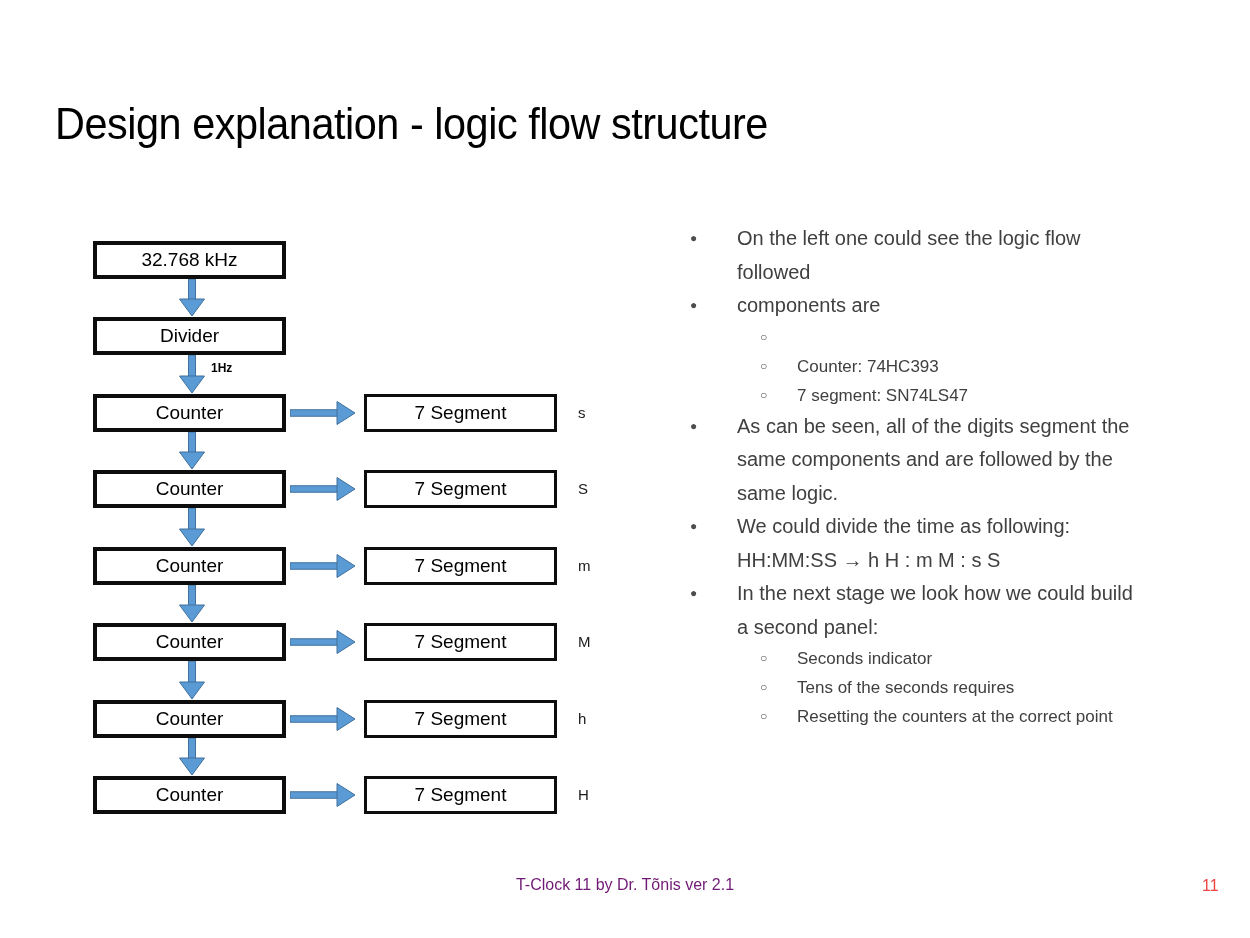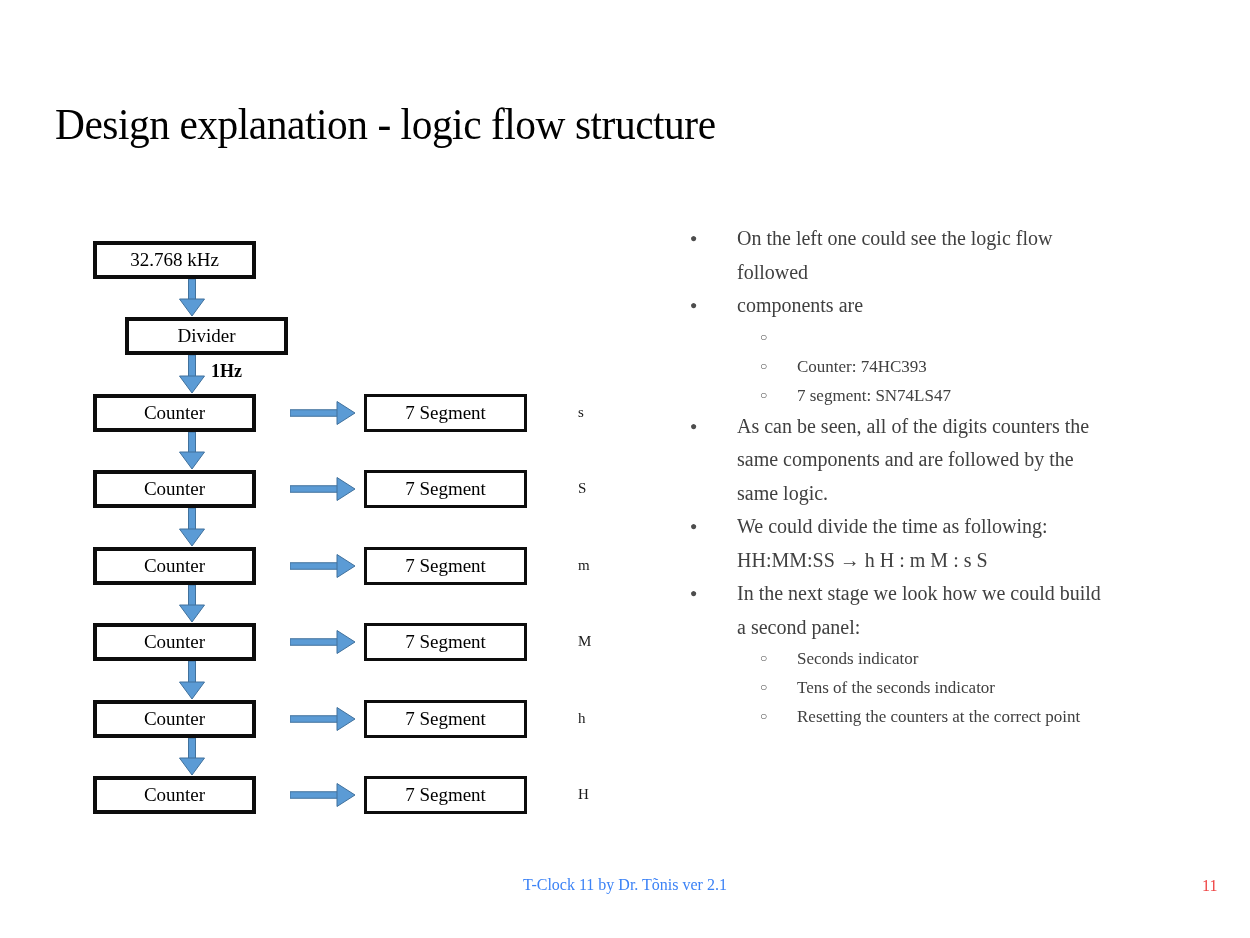--- a/index.html
+++ b/index.html
@@ -5,61 +5,61 @@
   html, body {
     margin: 0;
     padding: 0;
     background: #ffffff;
   }
   .slide {
     position: relative;
     width: 1250px;
     height: 938px;
     background: #ffffff;
-    font-family: Liberation Serif, serif;
+    font-family: Liberation Sans, sans-serif;
     overflow: hidden;
   }
   .title {
     position: absolute;
     left: 55px;
     top: 98px;
     margin: 0;
     font-size: 45px;
     font-weight: 400;
     letter-spacing: -0.5px;
     color: #000000;
     transform: scaleX(0.92);
     transform-origin: left top;
     white-space: nowrap;
   }
   
   .diagram { position: absolute; left: 0; top: 0; width: 650px; height: 938px; }
   .fbox {
     position: absolute;
     box-sizing: border-box;
-    width: 163px;
+    width: 193px;
     height: 38px;
     border: 4px solid #0d0d0d;
     background: #ffffff;
     display: flex;
     align-items: center;
     justify-content: center;
     font-size: 19px;
     color: #000000;
     white-space: nowrap;
   }
   .fbox.seg { border-width: 3px; margin-left: 8px; }
   .osc { left: 93px; top: 241px; }
-  .dvd { left: 93px; top: 317px; margin-left: 32px; }
+  .dvd { left: 93px; top: 317px; }
   .arrow-wrap { position: absolute; line-height: 0; }
   .freq-label {
     position: absolute;
     left: 211px;
     top: 361px;
-    font-size: 18px;
+    font-size: 12px;
     font-weight: bold;
     color: #000000;
   }
   .digit {
     position: absolute;
     left: 578px;
     font-size: 15px;
     color: #1a1a1a;
     white-space: nowrap;
   }
@@ -79,21 +79,21 @@
   .bullet .text { flex: 1; }
   .bullet .text div { white-space: nowrap; }
   
   .footer {
     position: absolute;
     left: 0;
     right: 0;
     top: 876px;
     text-align: center;
     font-size: 16px;
-    color: #3b82f6;
+    color: #701a75;
   }
   .pagenum {
     position: absolute;
     left: 1202px;
     top: 877px;
     font-size: 16px;
     color: #ef4444;
   }
 </style>
 </head>
@@ -204,21 +204,21 @@
       </div>
       <div class="bullet l2">
         <span class="marker">○</span>
         <div class="text">
           <div>7 segment: SN74LS47</div>
         </div>
       </div>
       <div class="bullet l1">
         <span class="marker">●</span>
         <div class="text">
-          <div>As can be seen, all of the digits counters the</div>
+          <div>As can be seen, all of the digits segment the</div>
           <div>same components and are followed by the</div>
           <div>same logic.</div>
         </div>
       </div>
       <div class="bullet l1">
         <span class="marker">●</span>
         <div class="text">
           <div>We could divide the time as following:</div>
           <div>HH:MM:SS → h H : m M : s S</div>
         </div>
@@ -232,21 +232,21 @@
       </div>
       <div class="bullet l2">
         <span class="marker">○</span>
         <div class="text">
           <div>Seconds indicator</div>
         </div>
       </div>
       <div class="bullet l2">
         <span class="marker">○</span>
         <div class="text">
-          <div>Tens of the seconds indicator</div>
+          <div>Tens of the seconds requires</div>
         </div>
       </div>
       <div class="bullet l2">
         <span class="marker">○</span>
         <div class="text">
           <div>Resetting the counters at the correct point</div>
         </div>
       </div>
     </div>
 

